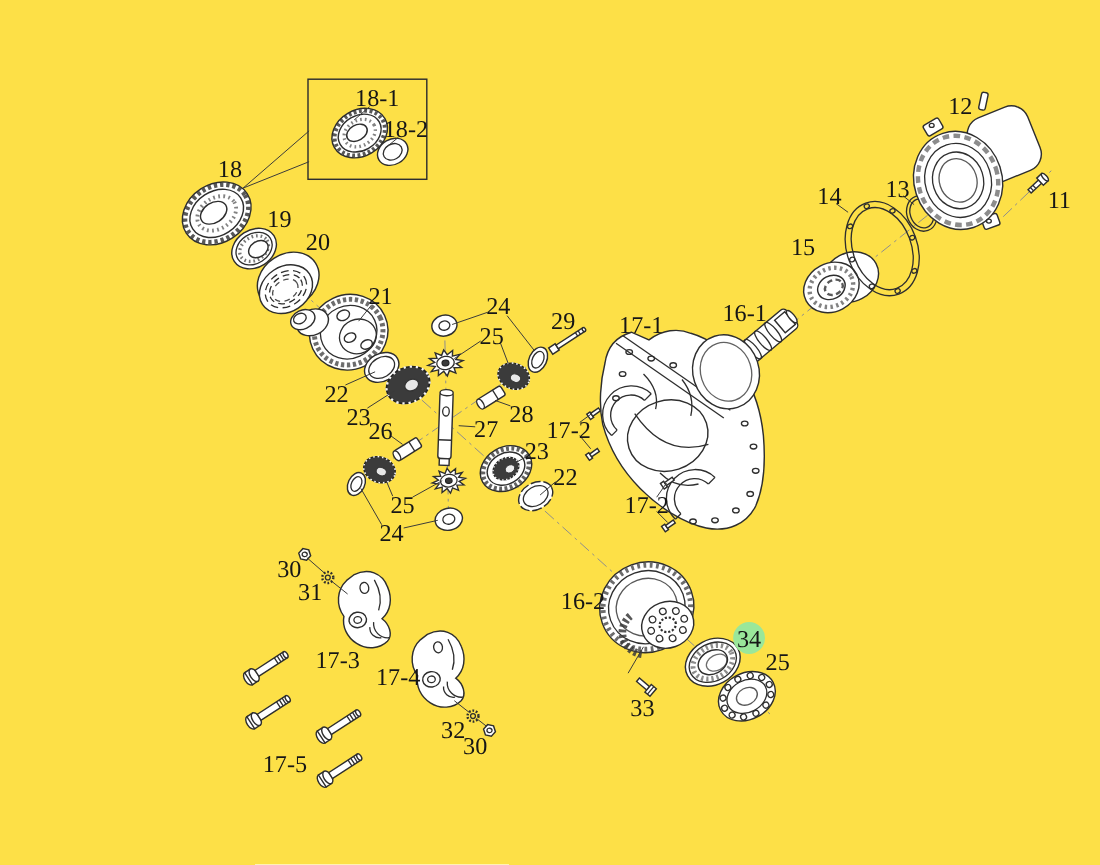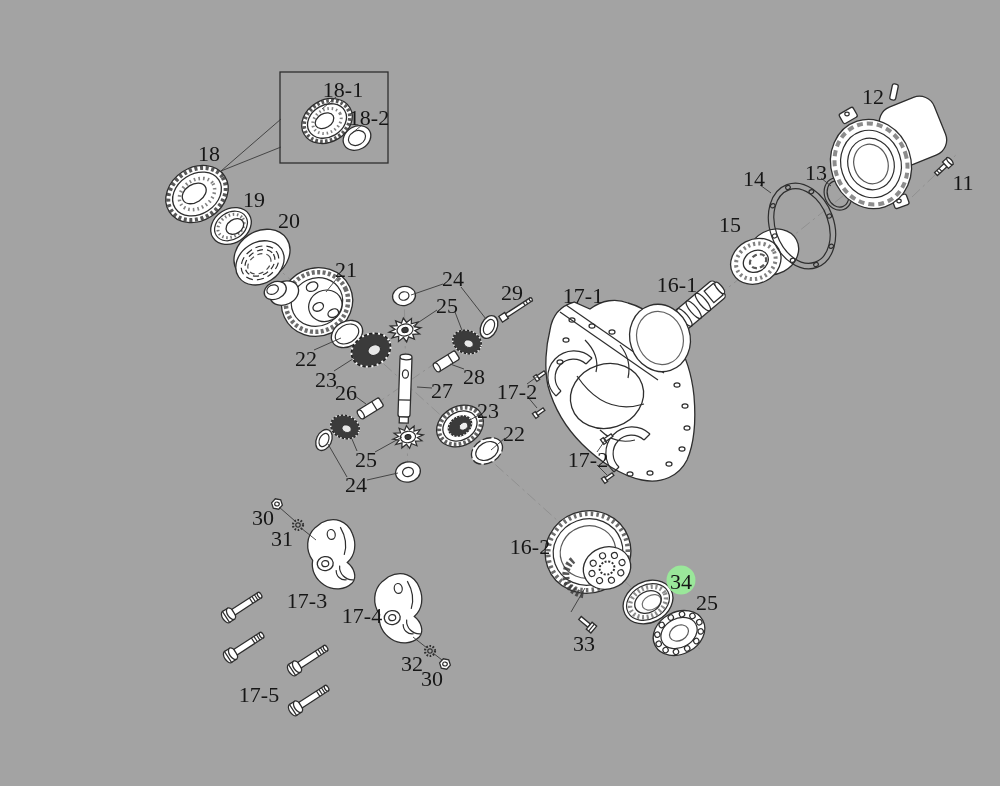--- a/index.html
+++ b/index.html
@@ -1,16 +1,16 @@
 <!DOCTYPE html>
 <html><head>
 <meta charset="utf-8">
 <style>
   html,body{margin:0;padding:0;background:#ffffff;}
-  .page{width:1000px;height:786px;position:relative;background:#a3a3a3;overflow:hidden;}
+  .page{width:1000px;height:786px;position:relative;background:#fde047;overflow:hidden;}
   svg{display:block;font-family:"Liberation Serif", serif;}
   .ln{fill:none;stroke:#2e2e2e;stroke-width:1.2;}
   .wh{fill:#ffffff;stroke:#2e2e2e;stroke-width:1.3;}
   .dk{fill:#3b3b3b;stroke:#222222;stroke-width:1;}
   .lbl{font-size:22px;fill:#161616;}
   .cl{stroke:#8d8d8d;stroke-width:0.9;stroke-dasharray:11 4 2.5 4;fill:none;}
   .ld{stroke:#3a3a3a;stroke-width:0.9;fill:none;}
 </style>
 </head>
 <body>

